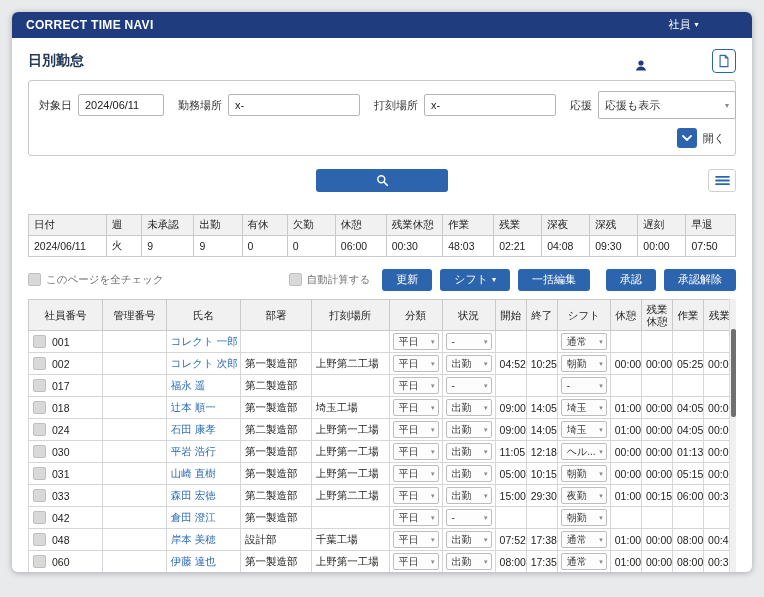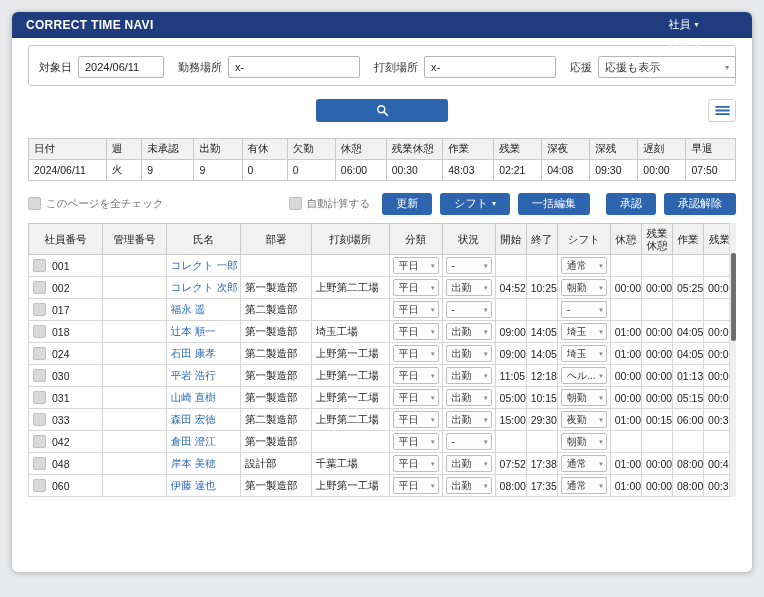--- a/index.html
+++ b/index.html
@@ -32,37 +32,37 @@
   
   .filter-box { margin-top:7px; border:1px solid #c8c8c8; border-radius:3px; padding:10px 10px 7px; }
   .filter-row { display:flex; align-items:center; }
   .fgroup { display:flex; align-items:center; gap:6px; }
   .fgroup + .fgroup { margin-left:14px; }
   .flabel { font-size:11px; color:#333; white-space:nowrap; }
   .finput { height:22px; border:1px solid #b5b5b5; border-radius:2px; padding:0 6px; font-size:11px;
             font-family:"Liberation Sans", sans-serif; color:#222; }
   .finput.date { width:86px; }
   .finput.place { width:132px; }
-  .fselect { width:138px; height:22px; border:1px solid #b5b5b5; border-radius:2px; background:#fff;
+  .fselect { width:138px; height:28px; border:1px solid #b5b5b5; border-radius:2px; background:#fff;
              display:inline-flex; align-items:center; justify-content:space-between; padding:0 6px;
              font-size:11px; color:#333; cursor:pointer; }
   .fselect .sel-caret { color:#888; font-size:8px; }
   .open-row { display:flex; align-items:center; justify-content:flex-end; gap:6px; margin-top:9px; }
   .open-btn { width:20px; height:20px; background:var(--accent); border:none; border-radius:3px;
               display:flex; align-items:center; justify-content:center; cursor:pointer; }
   .open-label { font-size:11px; color:#333; }
   
   .search-row { position:relative; margin-top:13px; height:23px; }
   .search-btn { width:132px; height:23px; margin:0 auto; display:flex; align-items:center; justify-content:center;
                 background:var(--accent); border:none; border-radius:3px; cursor:pointer; }
   .menu-btn { position:absolute; right:0; top:0; width:28px; height:23px; background:#fff; border:1px solid #d0d0d0;
               border-radius:3px; display:flex; align-items:center; justify-content:center; cursor:pointer; }
   .results-label { margin-top:11px; text-align:center; font-size:10.5px; color:#333; }
   
-  .summary-table { margin-top:16px; width:100%; border-collapse:collapse; font-size:10.5px; table-layout:fixed; }
+  .summary-table { margin-top:22px; width:100%; border-collapse:collapse; font-size:10.5px; table-layout:fixed; }
   .summary-table th { background:#f1f1f1; border:1px solid #c9c9c9; font-weight:normal; color:#222;
                       text-align:left; padding:3px 5px; white-space:nowrap; overflow:hidden; }
   .summary-table td { border:1px solid #c9c9c9; color:#222; text-align:left; padding:3px 5px;
                       white-space:nowrap; overflow:hidden; }
   
   .toolbar { margin-top:11px; display:flex; align-items:center; height:23px; }
   .cb { width:13px; height:13px; background:#d9d9d9; border:1px solid #bfbfbf; border-radius:2px;
         display:inline-block; flex:none; cursor:pointer; }
   .cb-label { font-size:10.5px; color:#707070; margin-left:5px; white-space:nowrap; }
   .spacer { flex:1; }
@@ -122,20 +122,29 @@
           <path d="M3 13.6 c.6-3.2 3-4.2 5-4.2 s4.4 1 5 4.2" fill="#1e3c7e"></path>
         </svg>
         <span>コレクト 一郎</span>
         <span class="caret">▾</span>
       </span>
     </div>
   </div>
 
   <div class="content">
 
+    <div class="title-row">
+      <h1>日別勤怠</h1>
+      <button class="icon-btn">
+        <svg viewBox="0 0 16 16" width="14" height="14">
+          <path d="M3.5 1.5 h6 l3 3 v10 h-9 z" fill="none" stroke="#2d64ae" stroke-width="1.3"></path>
+          <path d="M9.5 1.5 v3 h3" fill="none" stroke="#2d64ae" stroke-width="1.3"></path>
+        </svg>
+      </button>
+    </div>
 
     <div class="filter-box">
       <div class="filter-row">
         <div class="fgroup">
           <span class="flabel">対象日</span>
           <input class="finput date" value="2024/06/11" style="">
         </div>
         <div class="fgroup">
           <span class="flabel">勤務場所</span>
           <input class="finput place" value="x-" style="">
@@ -144,20 +153,28 @@
           <span class="flabel">打刻場所</span>
           <input class="finput place" value="x-" style="">
         </div>
         <div class="fgroup">
           <span class="flabel">応援</span>
           <span class="fselect">
             <span>応援も表示</span>
             <span class="sel-caret">▾</span>
           </span>
         </div>
+      </div>
+      <div class="open-row">
+        <button class="open-btn">
+          <svg viewBox="0 0 10 6" width="10" height="6">
+            <path d="M1 1 l4 4 4-4" fill="none" stroke="#ffffff" stroke-width="1.8" stroke-linecap="round"></path>
+          </svg>
+        </button>
+        <span class="open-label">開く</span>
       </div>
     </div>
 
     <div class="search-row">
       <button class="search-btn">
         <svg viewBox="0 0 16 16" width="13" height="13">
           <circle cx="6.5" cy="6.5" r="4.3" fill="none" stroke="#ffffff" stroke-width="1.8"></circle>
           <line x1="10" y1="10" x2="14" y2="14" stroke="#ffffff" stroke-width="1.8" stroke-linecap="round"></line>
         </svg>
       </button>

